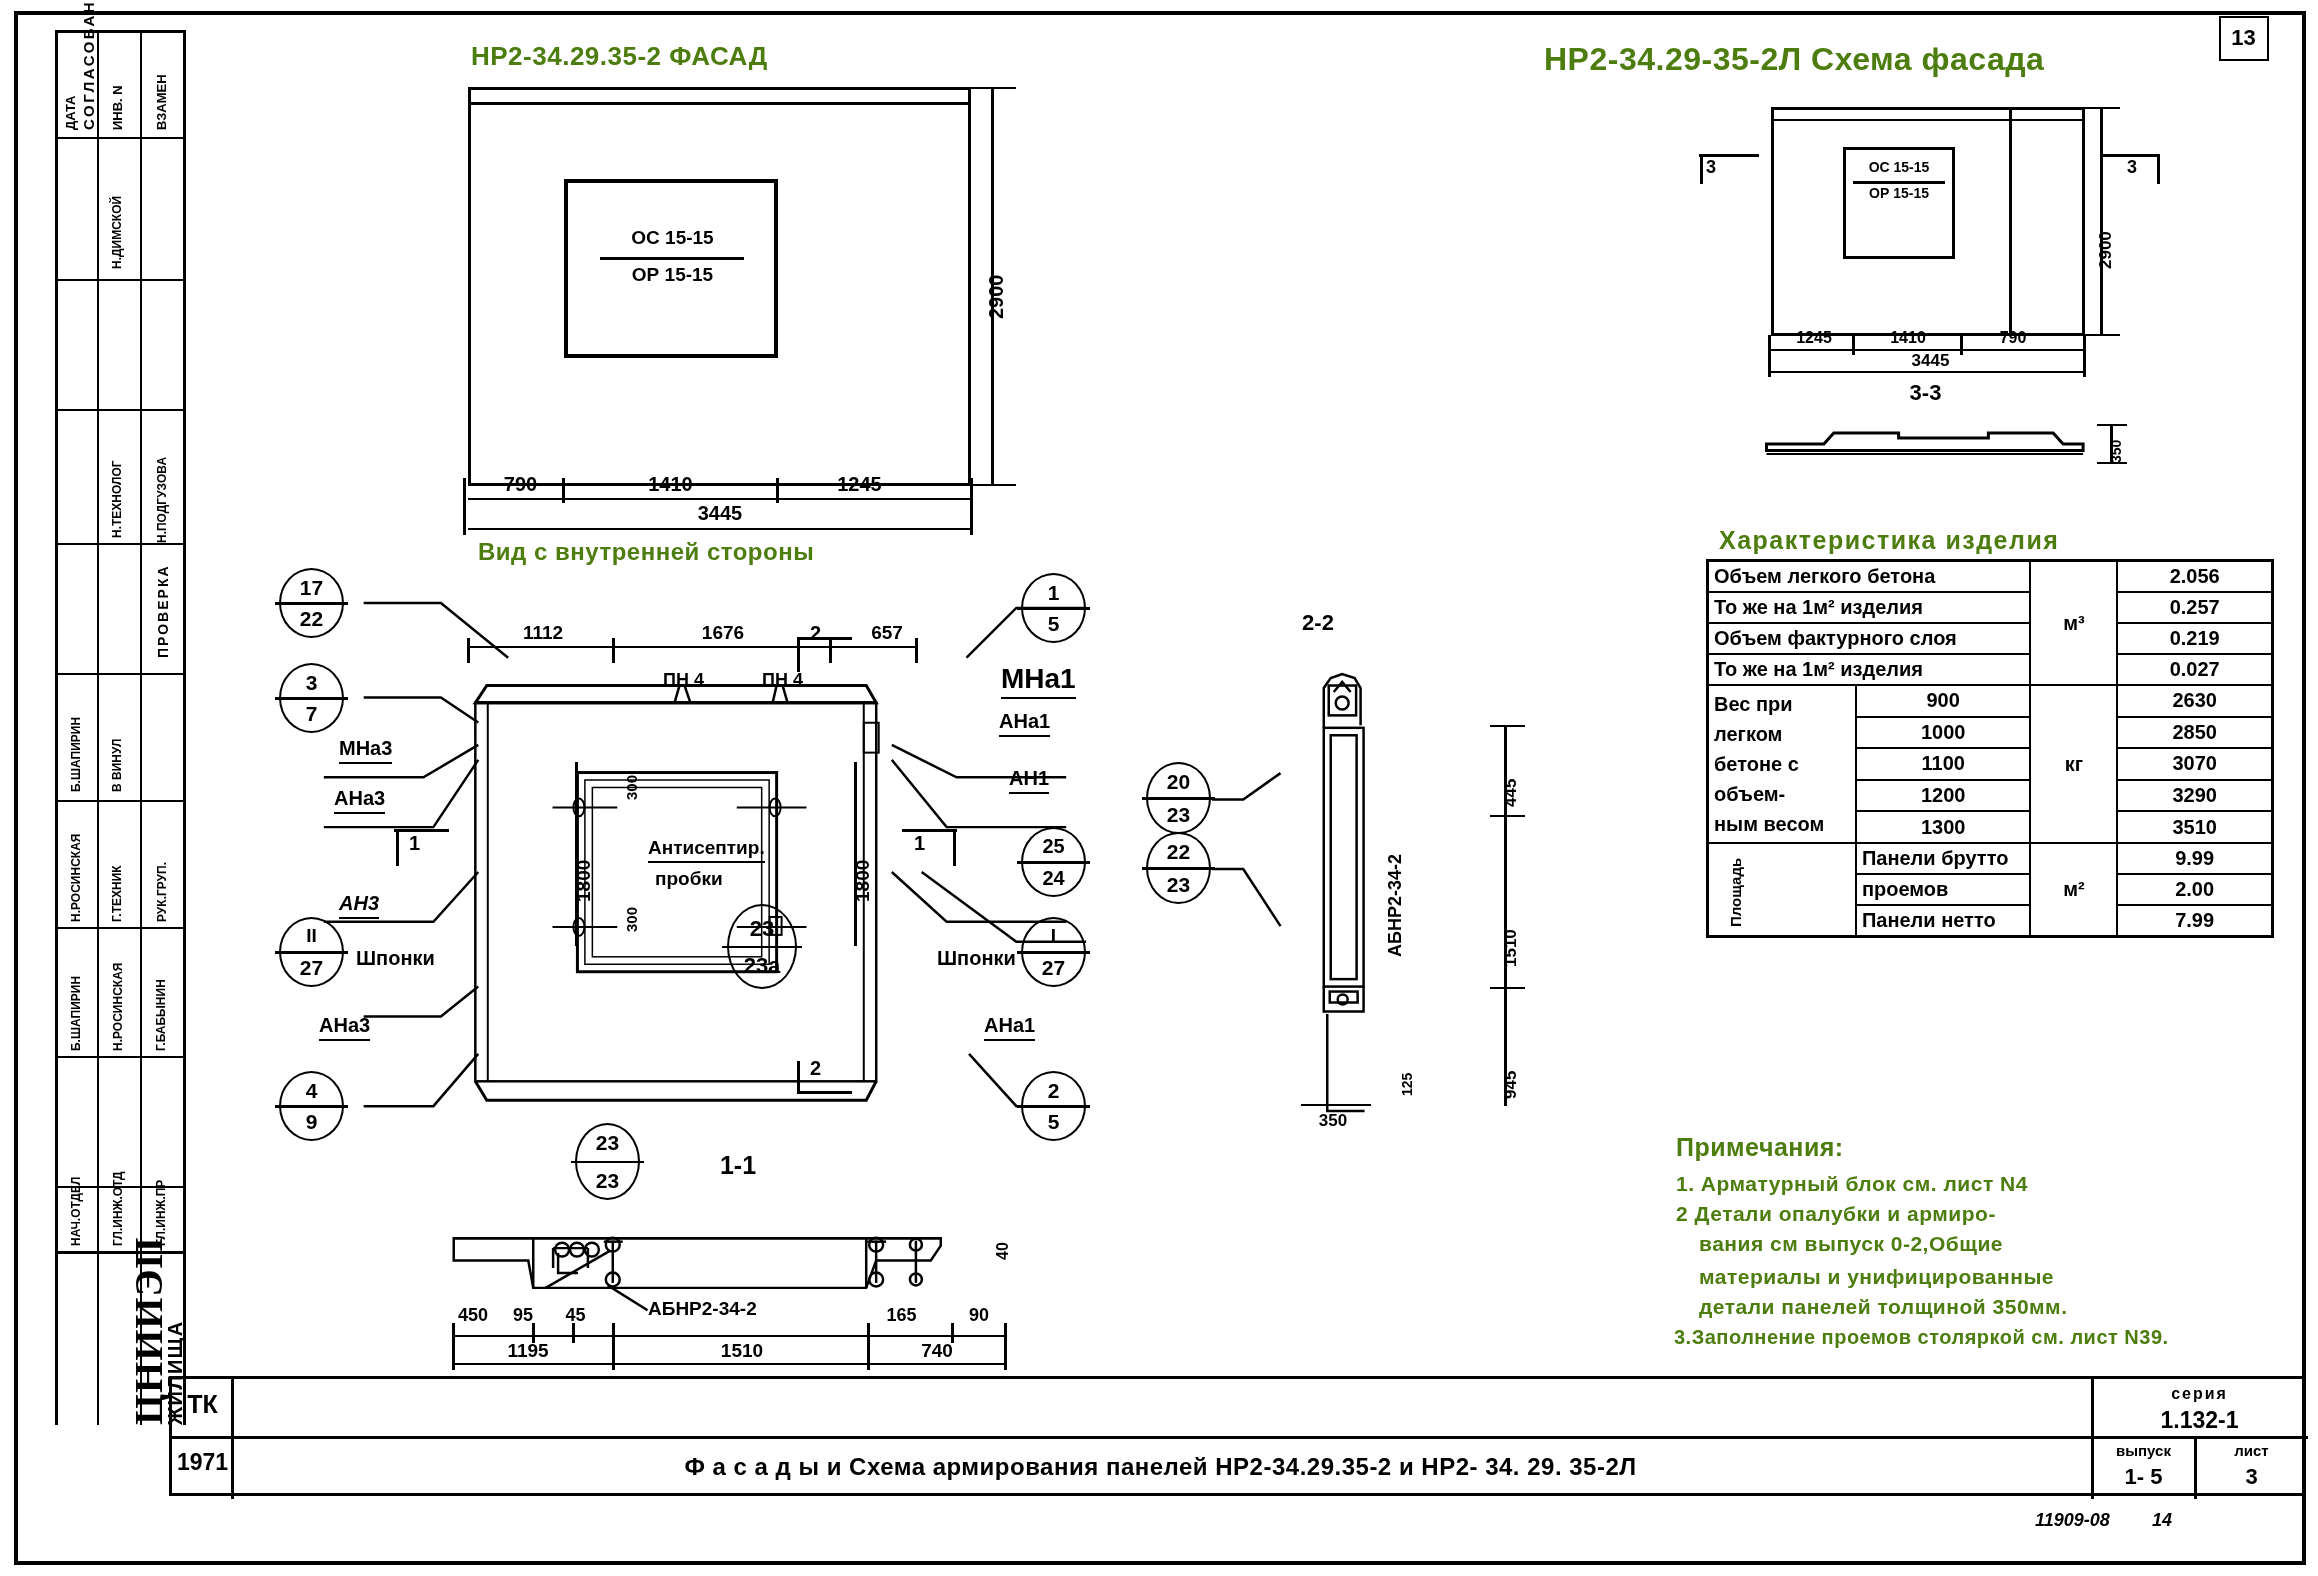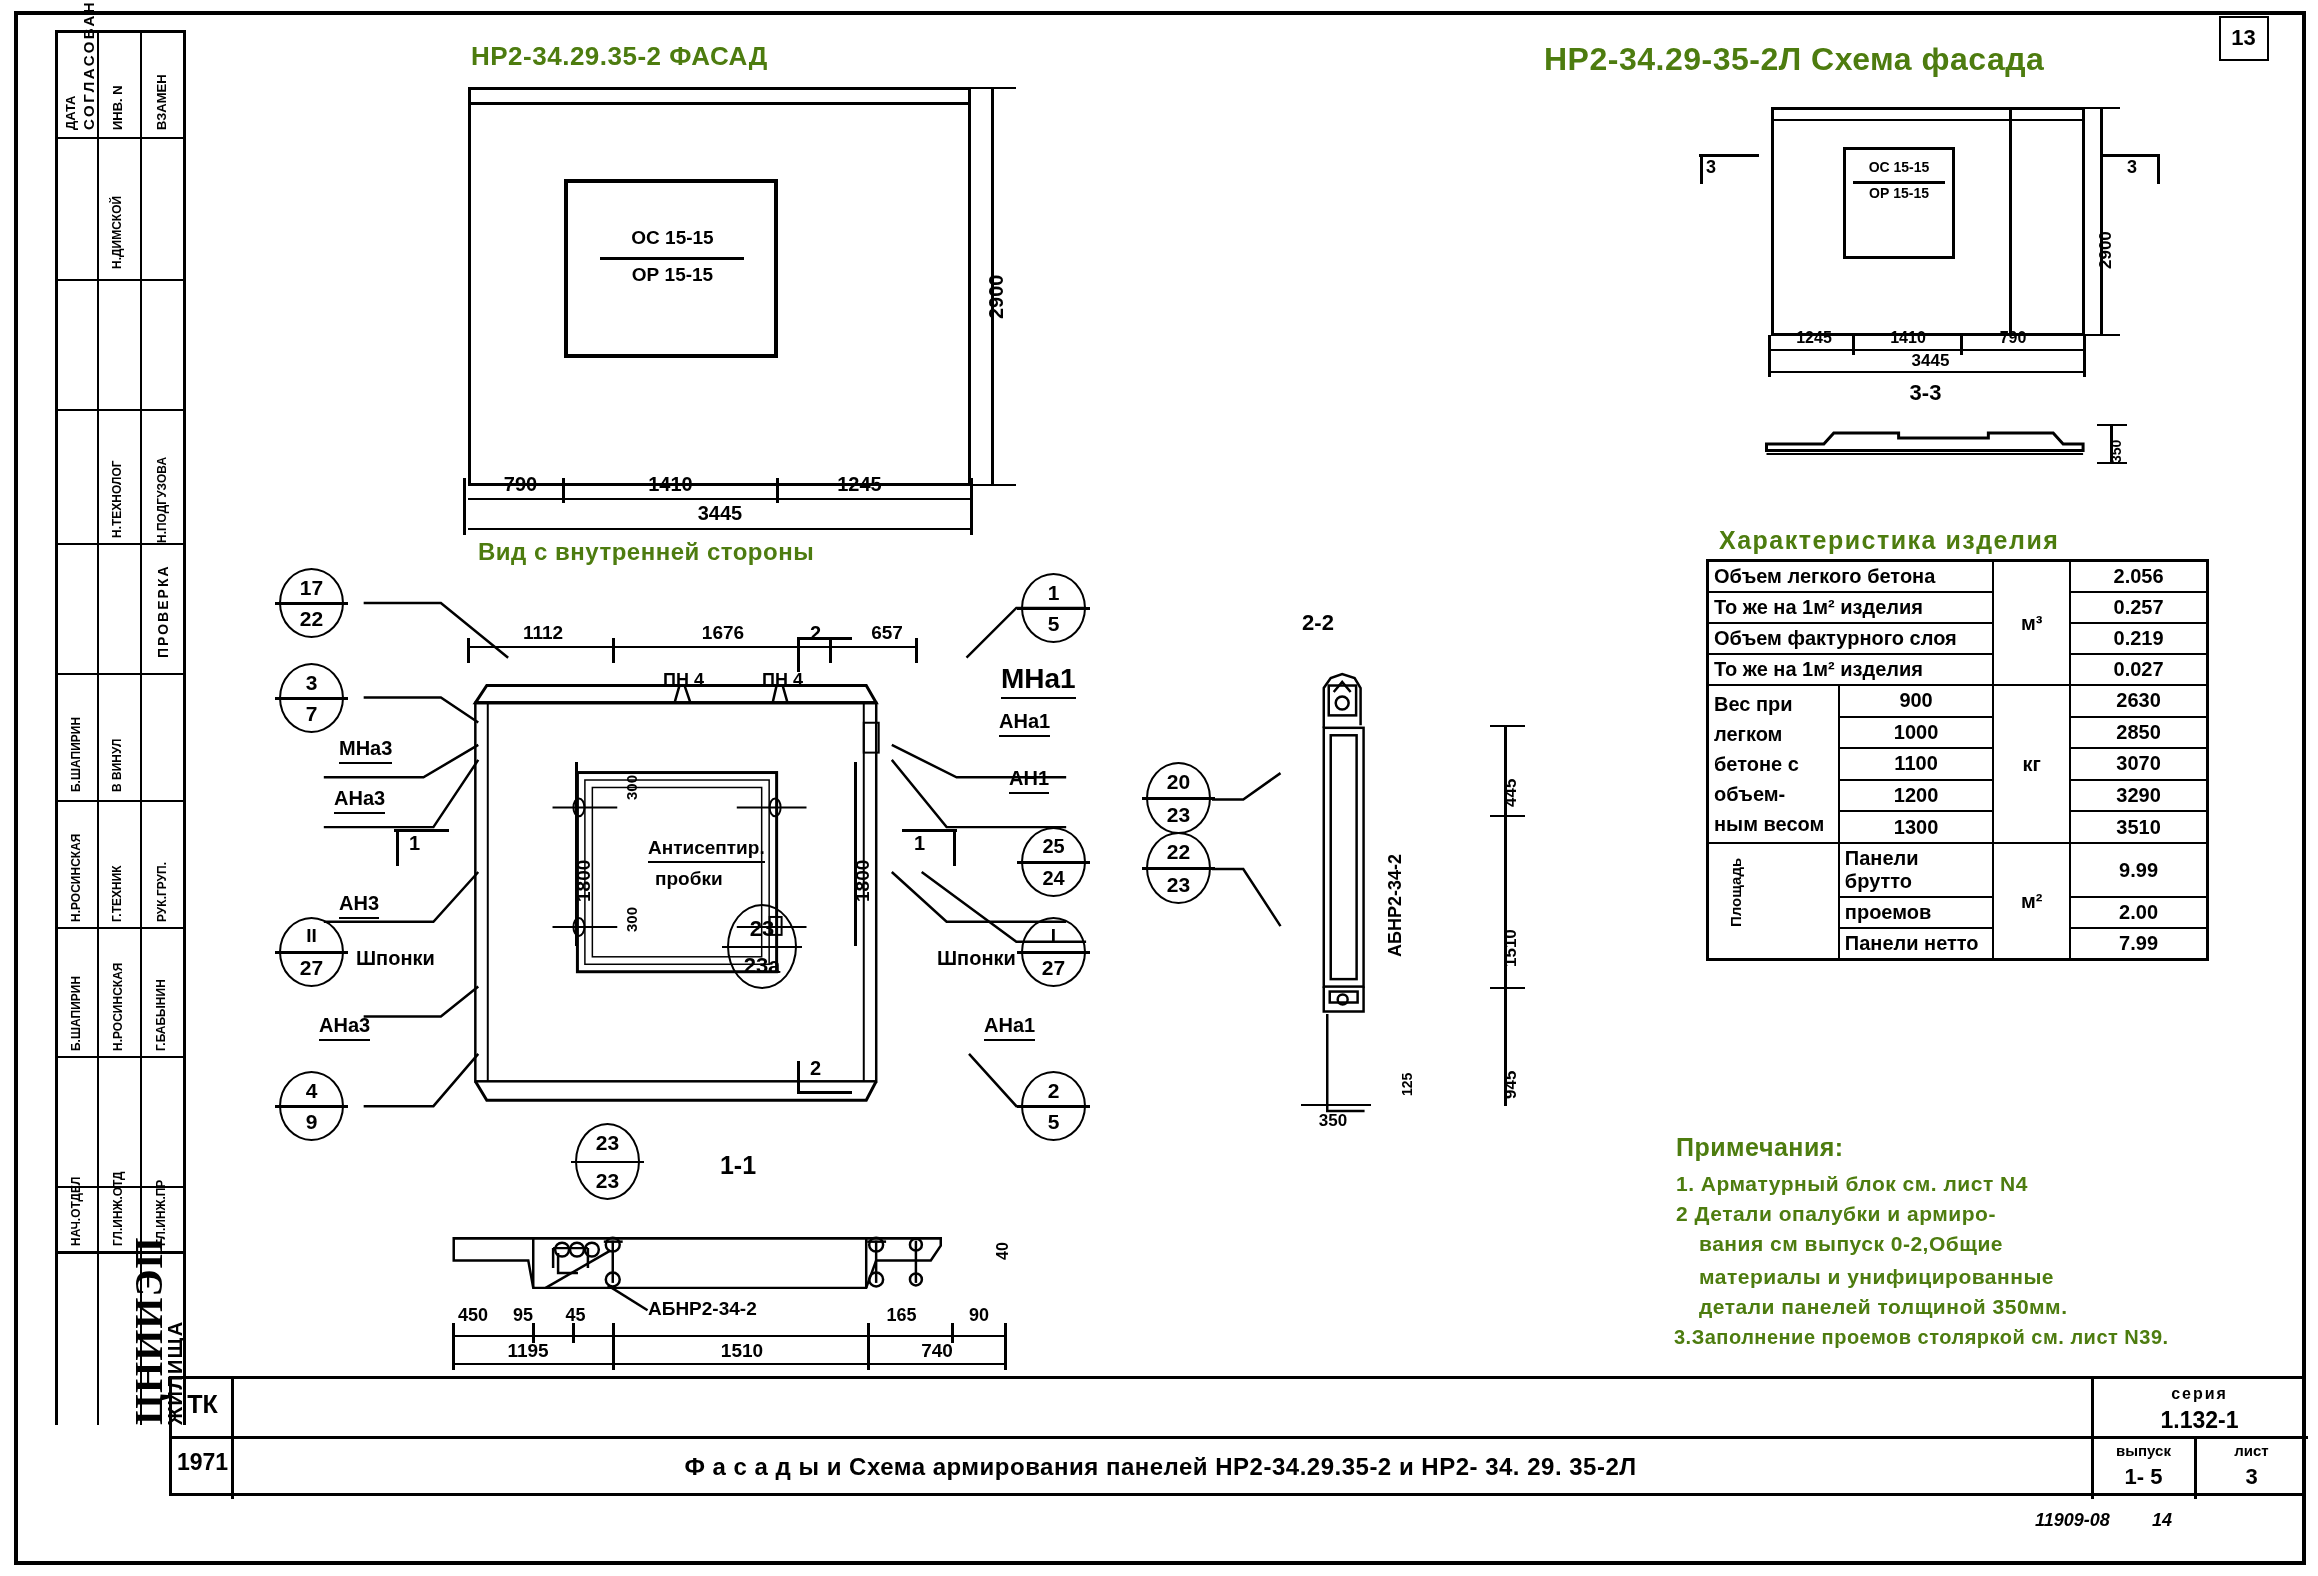--- a/index.html
+++ b/index.html
@@ -13,21 +13,21 @@
   .tc{position:absolute;color:#000;white-space:nowrap;font-weight:700;text-align:center;}
   .vt{position:absolute;color:#000;white-space:nowrap;font-weight:700;transform-origin:0 0;transform:rotate(-90deg);}
   .rect{position:absolute;border:2.5px solid #000;box-sizing:border-box;}
   .circ{position:absolute;border:2.5px solid #000;border-radius:50%;box-sizing:border-box;}
   .circ .num{position:absolute;left:0;right:0;text-align:center;font-weight:700;}
   .circ .bar{position:absolute;left:-10%;width:120%;height:2.5px;background:#000;top:50%;margin-top:-1px;}
   .lbl{position:absolute;font-weight:700;white-space:nowrap;}
   .lblu{position:absolute;font-weight:700;white-space:nowrap;border-bottom:2.5px solid #000;padding-bottom:2px;}
   table{border-collapse:collapse;}
   
-  #chartab{position:absolute;left:1706px;top:559px;width:503px;border:3px solid #000;}
+  #chartab{position:absolute;left:1706px;top:559px;width:568px;border:3px solid #000;}
   #chartab td{border:2px solid #000;font-weight:700;font-size:20px;padding:3px 5px;color:#000;}
   #chartab td.v{text-align:center;width:75px;}
   #chartab td.u{text-align:center;width:37px;}
   #chartab td.n{text-align:center;width:75px;}
   
   #titleblock{position:absolute;left:169px;top:1376px;width:2136px;height:120px;border:3px solid #000;box-sizing:border-box;}
   
   #stamp{position:absolute;left:55px;top:30px;width:131px;height:1395px;}
 </style>
 </head>
@@ -348,21 +348,21 @@
       <path d="M110,530 L330,530 L420,395"></path>
       <path d="M110,720 L330,720 L420,620"></path>
       <path d="M1600,430 L1380,430 L1250,365"></path>
       <path d="M1600,530 L1360,530 L1250,395"></path>
       <path d="M1600,720 L1360,720 L1250,620"></path>
     </g>
   </svg>
 
   <div class="lblu" style="left:339px;top:737px;font-size:20px;">МНа3</div>
   <div class="lblu" style="left:334px;top:787px;font-size:20px;">АНа3</div>
-  <div class="lblu" style="left:339px;top:892px;font-size:20px;">АН3</div>
+  <div class="lblu" style="left:339px;top:892px;font-size:20px;font-style:italic;">АН3</div>
   <div class="lblu" style="left:319px;top:1014px;font-size:20px;">АНа3</div>
 
   <div class="lblu" style="left:1001px;top:663px;font-size:28px;">МНа1</div>
   <div class="lblu" style="left:999px;top:710px;font-size:20px;">АНа1</div>
   <div class="lblu" style="left:1009px;top:767px;font-size:20px;">АН1</div>
   <div class="lblu" style="left:984px;top:1014px;font-size:20px;">АНа1</div>
 
   <div class="lbl" style="left:356px;top:947px;font-size:20px;">Шпонки</div>
   <div class="lbl" style="left:937px;top:947px;font-size:20px;">Шпонки</div>
 

